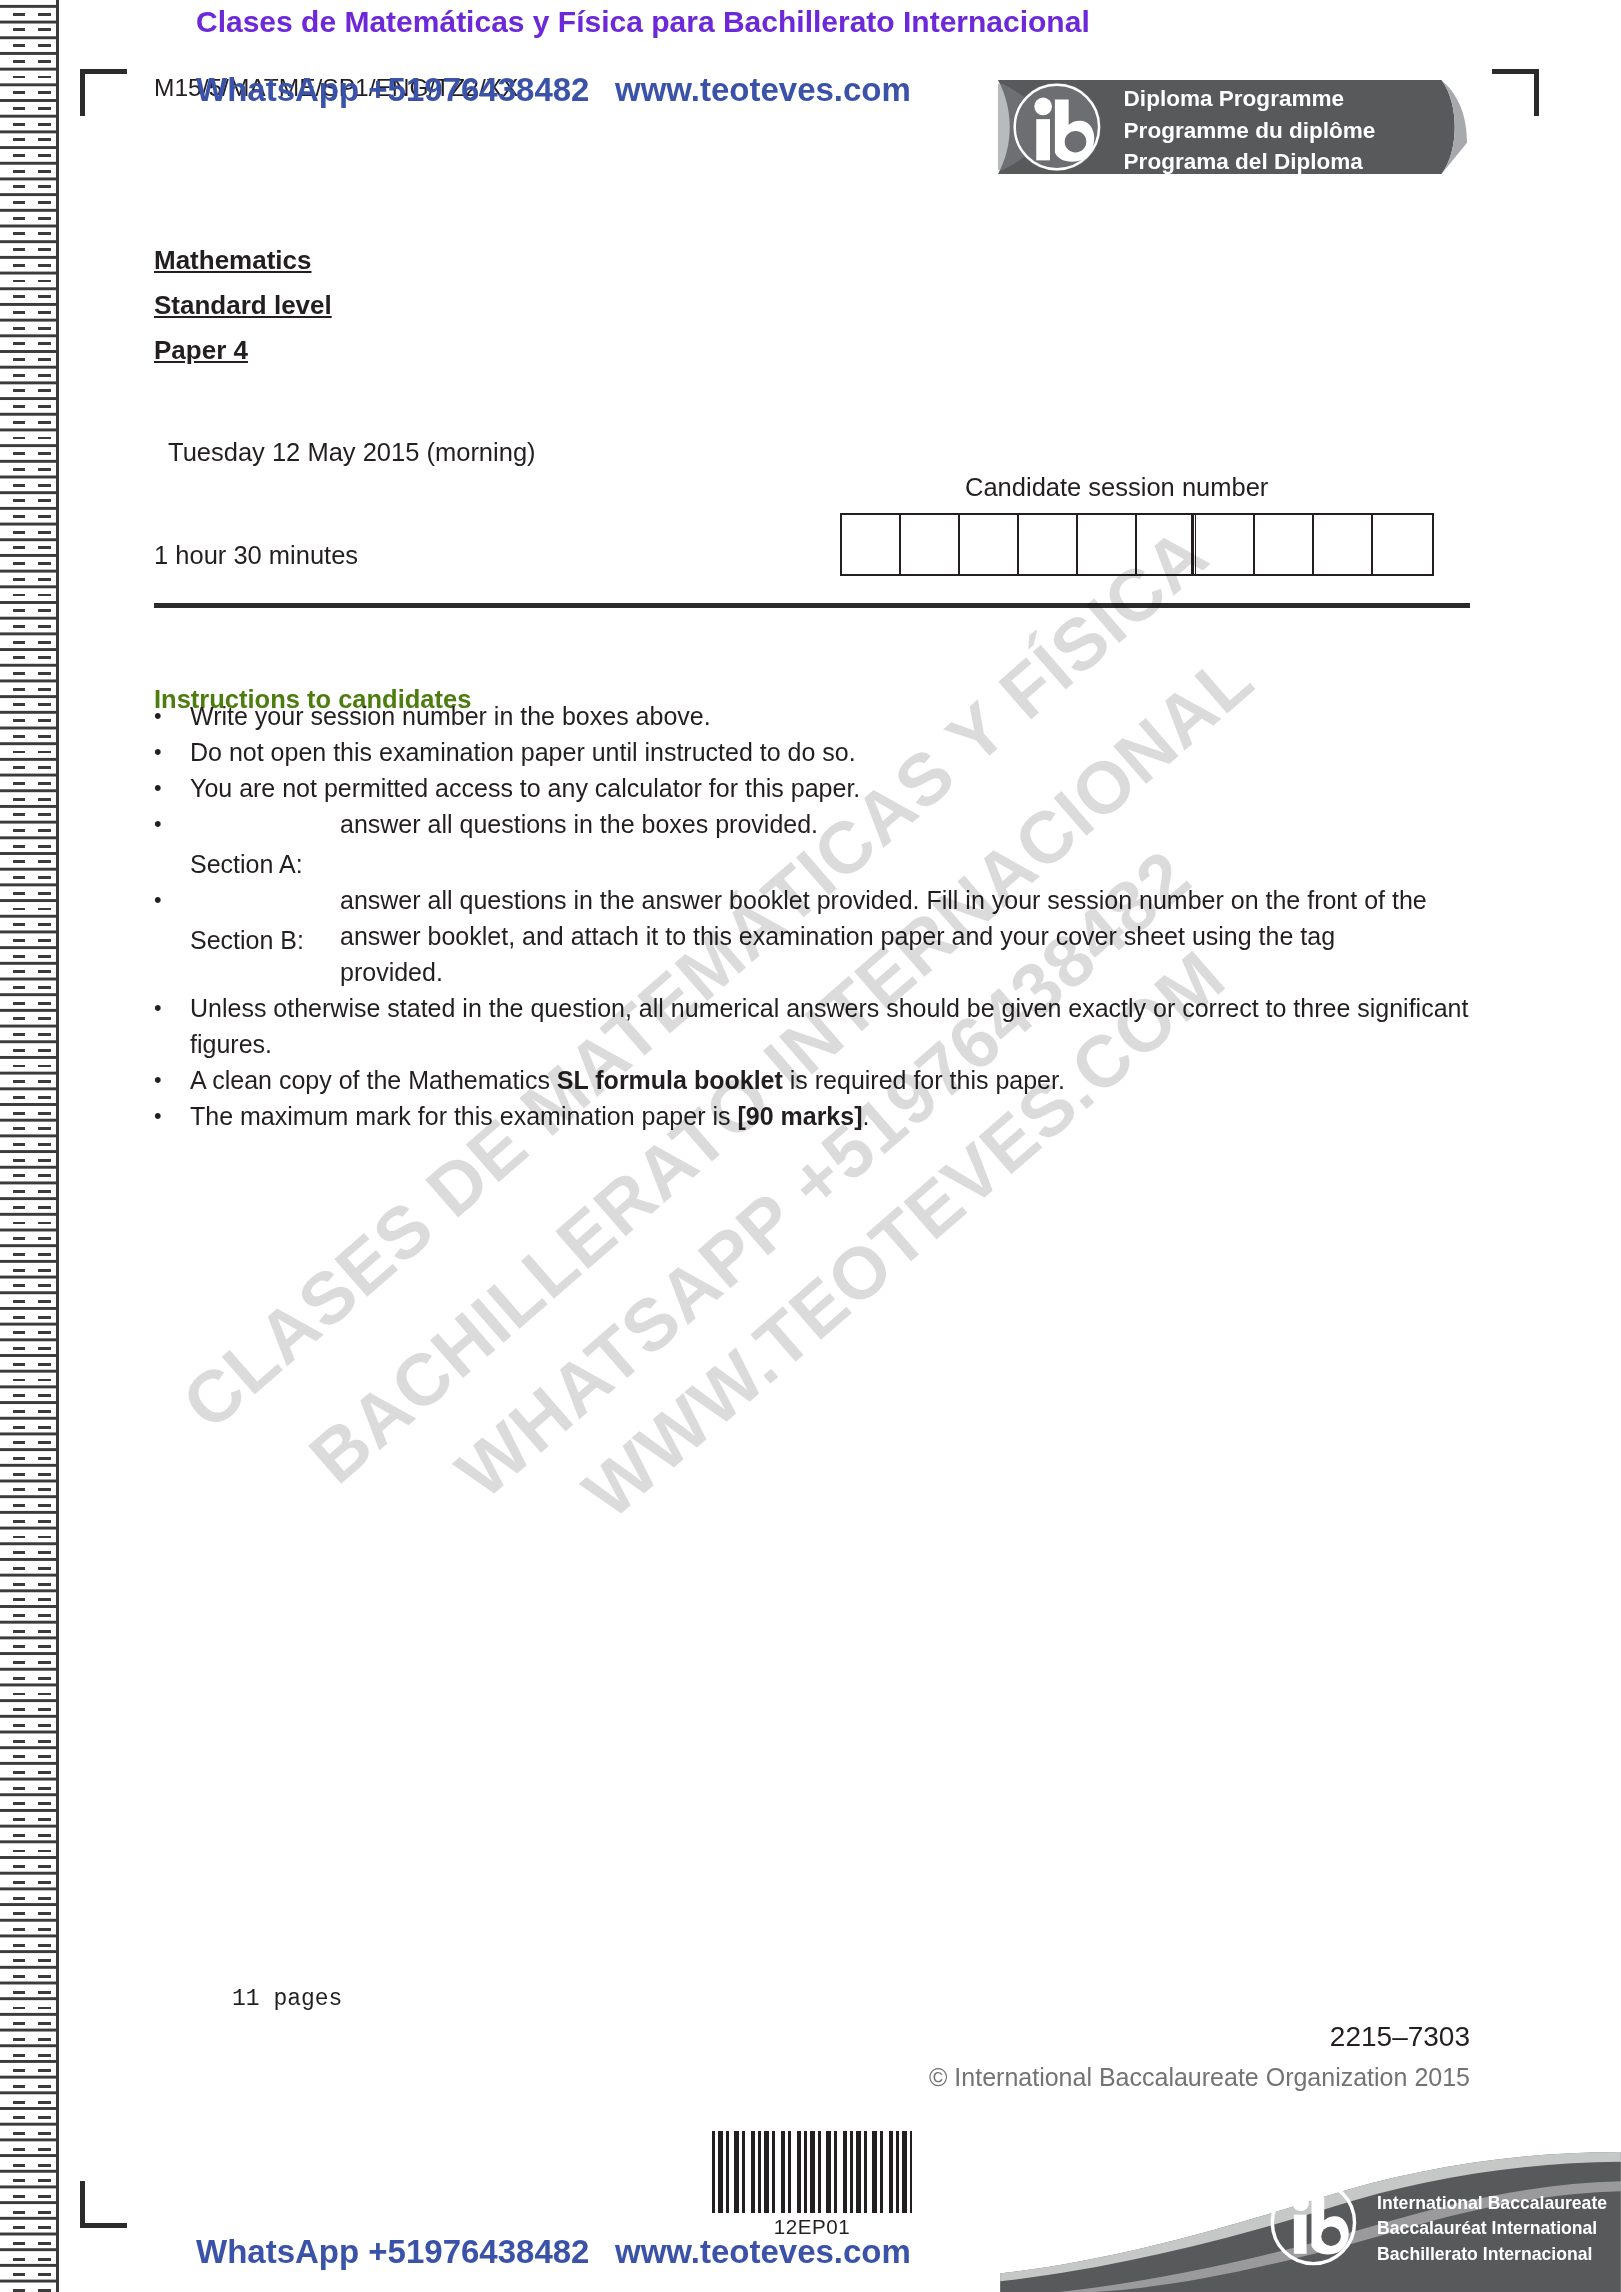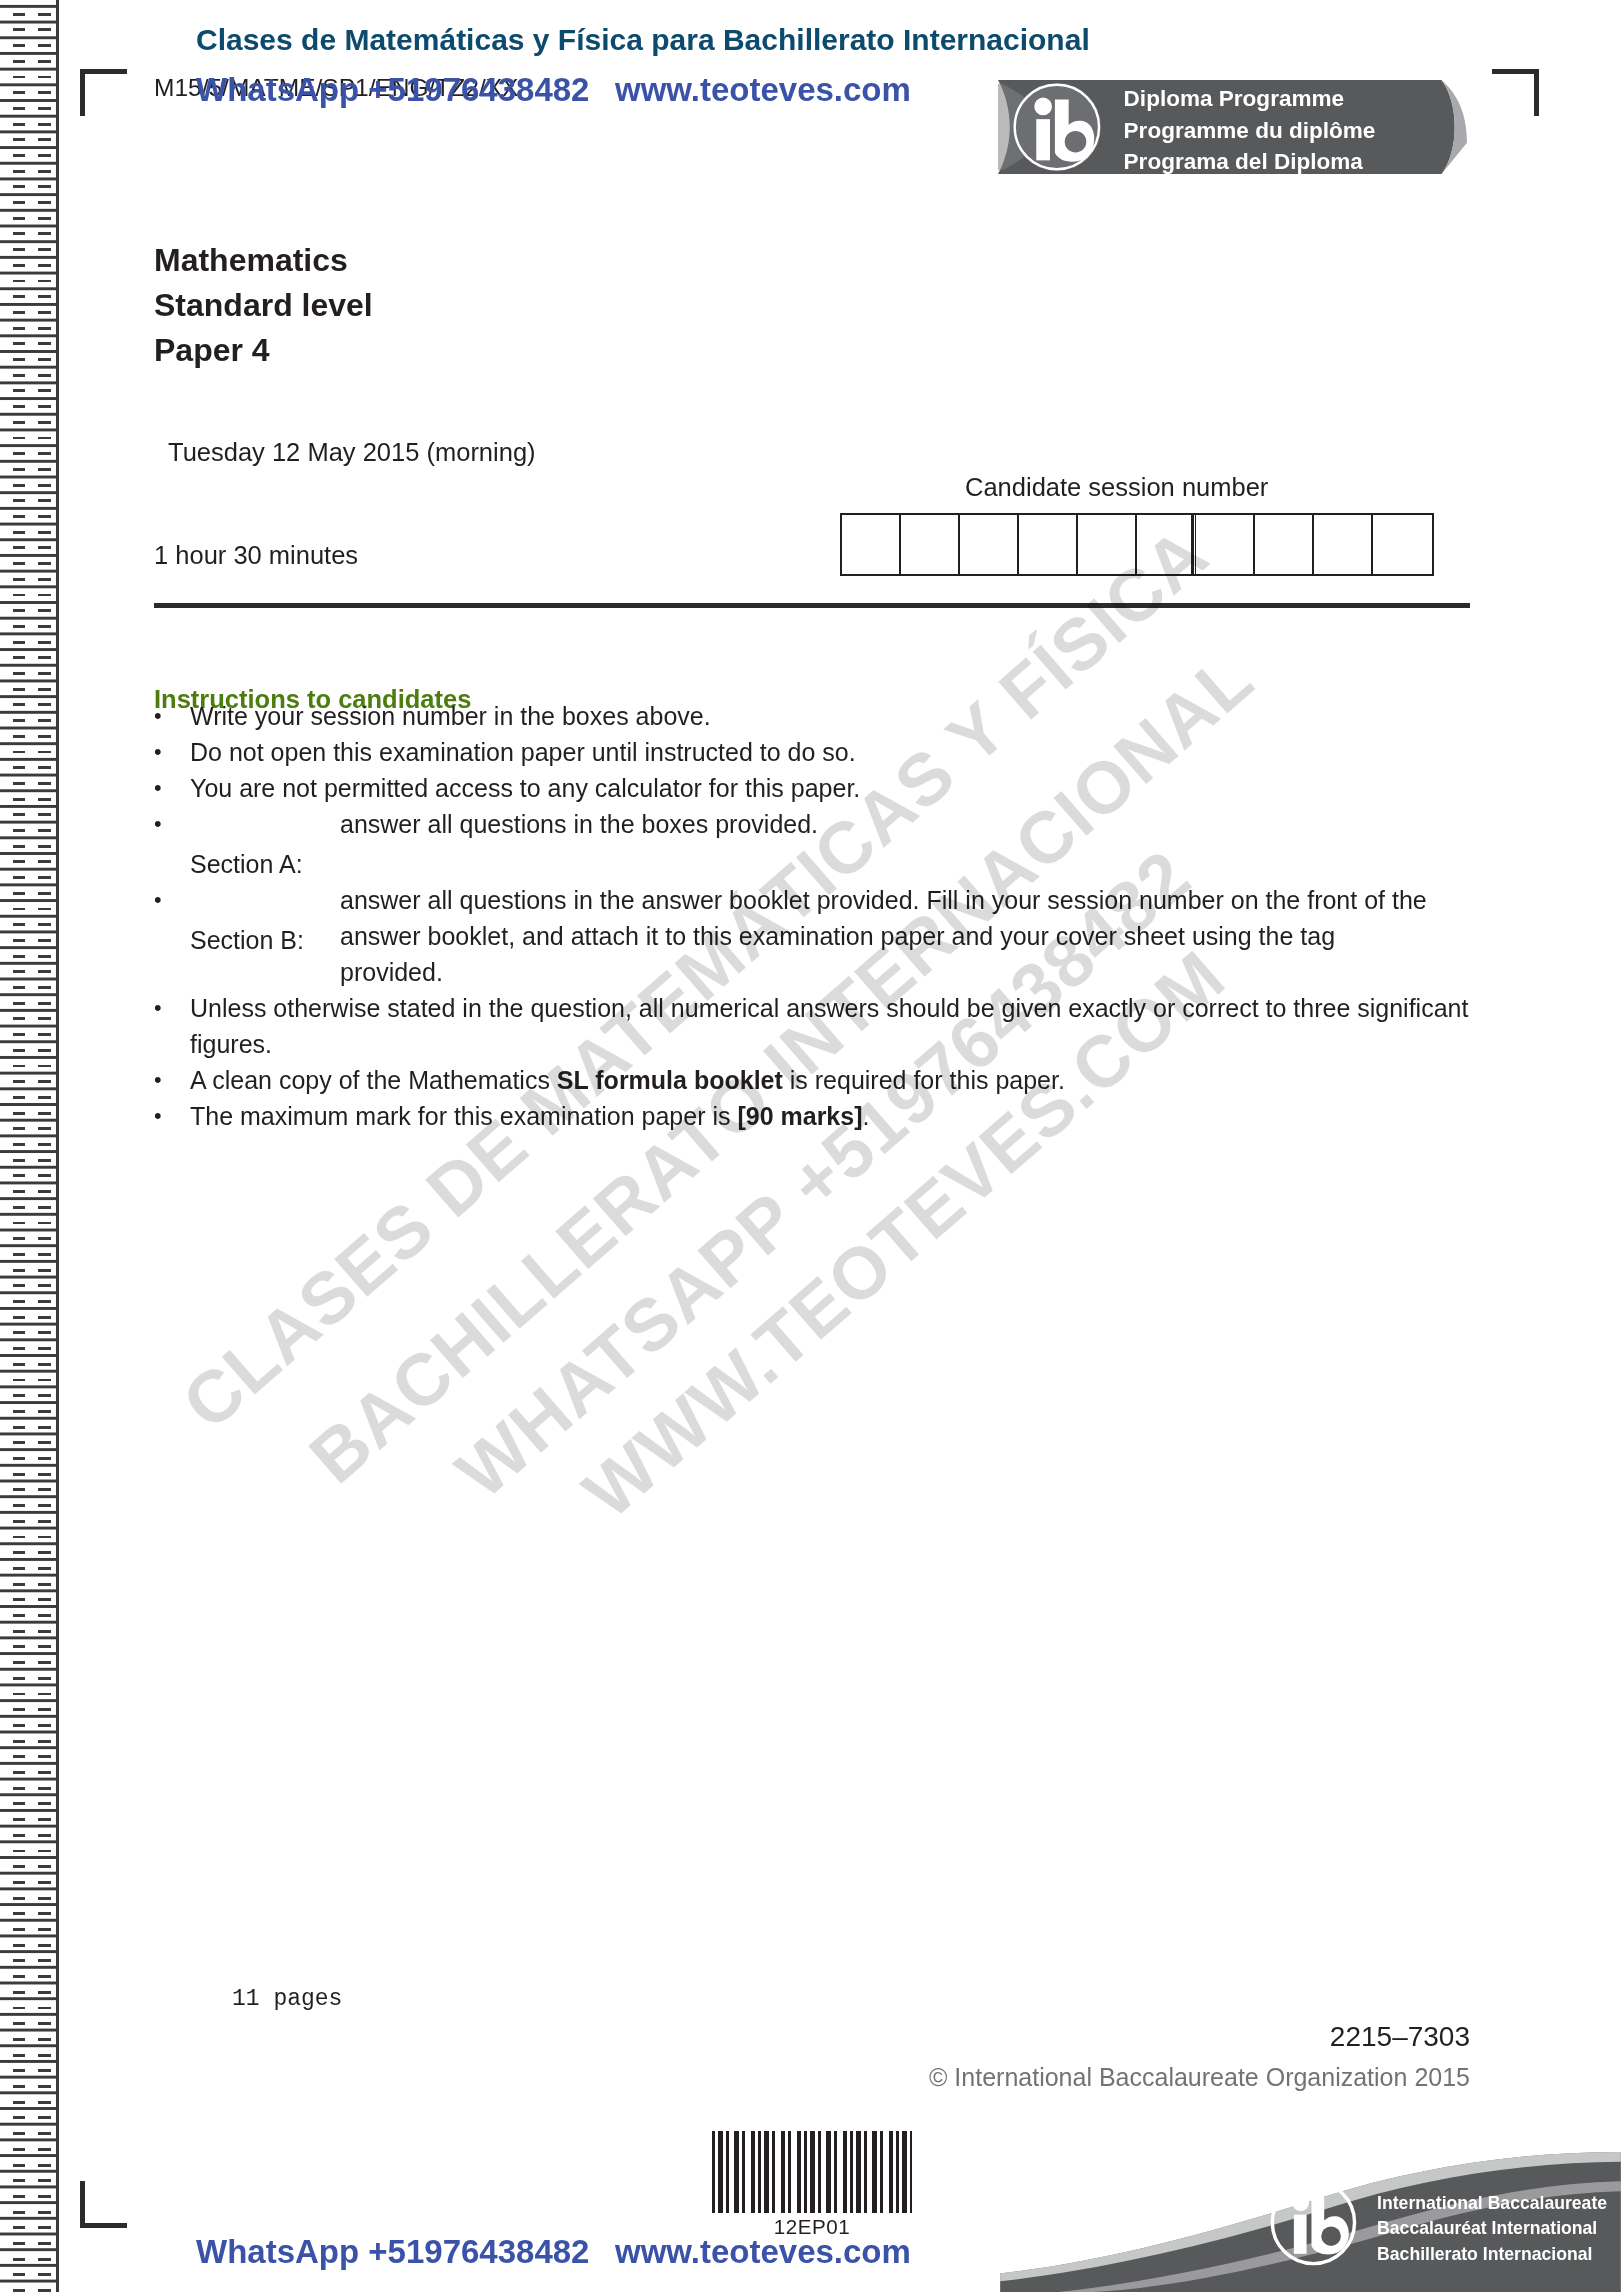--- a/index.html
+++ b/index.html
@@ -86,24 +86,24 @@
     position: absolute;
     left: 0;
     top: 0;
     width: 1621px;
     z-index: 40;
     pointer-events: none;
   }
   .promo-line1 {
     position: absolute;
     left: 196px;
-    top: 23px;
+    top: 5px;
     font-size: 30px;
     font-weight: bold;
-    color: #0c4a6e;
+    color: #6d28d9;
     white-space: nowrap;
   }
   .promo-line2 {
     position: absolute;
     left: 196px;
     top: 71px;
     font-size: 33px;
     font-weight: bold;
     color: #3a52a8;
     white-space: nowrap;
@@ -132,24 +132,25 @@
   .ib-top svg { display: block; }
 
   
   .title-block {
     position: absolute;
     left: 154px;
     top: 238px;
     z-index: 5;
   }
   .title-block div {
-    font-size: 32px;
+    font-size: 26px;
     font-weight: bold;
     line-height: 45px;
     color: #231f20;
+    text-decoration: underline;
   }
 
   
   .exam-date {
     position: absolute;
     left: 168px;
     top: 438px;
     font-size: 25.5px;
     color: #231f20;
   }

